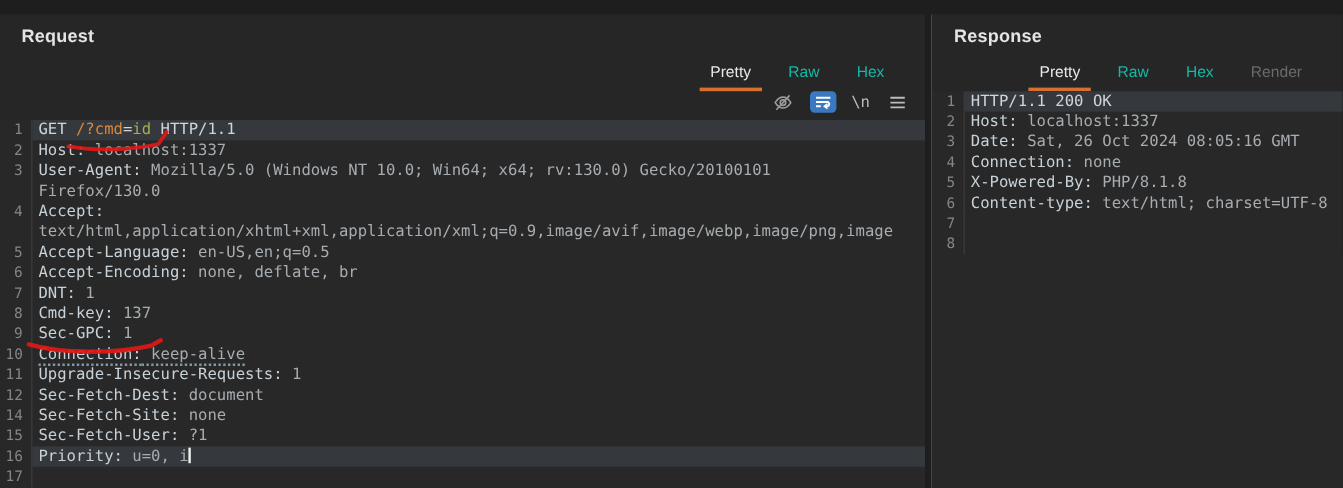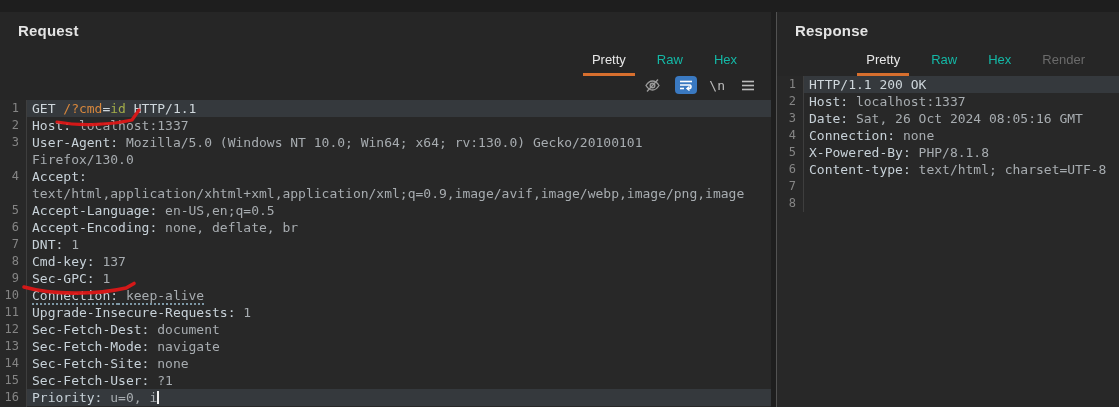--- a/index.html
+++ b/index.html
@@ -93,21 +93,20 @@
         <div class="code-row"><span class="ln">4</span><span class="content"><span class="seg n">Accept:</span></span></div>
         <div class="code-row"><span class="ln"></span><span class="content"><span class="seg v">text/html,application/xhtml+xml,application/xml;q=0.9,image/avif,image/webp,image/png,image</span></span></div>
         <div class="code-row"><span class="ln">5</span><span class="content"><span class="seg n">Accept-Language:</span><span class="seg v"> en-US,en;q=0.5</span></span></div>
         <div class="code-row"><span class="ln">6</span><span class="content"><span class="seg n">Accept-Encoding:</span><span class="seg v"> none, deflate, br</span></span></div>
         <div class="code-row"><span class="ln">7</span><span class="content"><span class="seg n">DNT:</span><span class="seg v"> 1</span></span></div>
         <div class="code-row"><span class="ln">8</span><span class="content"><span class="seg n">Cmd-key:</span><span class="seg v"> 137</span></span></div>
         <div class="code-row"><span class="ln">9</span><span class="content"><span class="seg n">Sec-GPC:</span><span class="seg v"> 1</span></span></div>
         <div class="code-row"><span class="ln">10</span><span class="content"><span class="seg n dot">Connection:</span><span class="seg v dot"> keep-alive</span></span></div>
         <div class="code-row"><span class="ln">11</span><span class="content"><span class="seg n">Upgrade-Insecure-Requests:</span><span class="seg v"> 1</span></span></div>
         <div class="code-row"><span class="ln">12</span><span class="content"><span class="seg n">Sec-Fetch-Dest:</span><span class="seg v"> document</span></span></div>
-        <div class="code-row"><span class="ln">13</span><span class="content"><span class="seg n">Sec-Fetch-Mode:</span><span class="seg v"> navigate</span></span></div>
         <div class="code-row"><span class="ln">14</span><span class="content"><span class="seg n">Sec-Fetch-Site:</span><span class="seg v"> none</span></span></div>
         <div class="code-row"><span class="ln">15</span><span class="content"><span class="seg n">Sec-Fetch-User:</span><span class="seg v"> ?1</span></span></div>
         <div class="code-row"><span class="ln">16</span><span class="content hl"><span class="seg n">Priority:</span><span class="seg v"> u=0, i</span><span class="caret"></span></span></div>
         <div class="code-row"><span class="ln">17</span><span class="content"></span></div>
       </div>
   </section>
 
   <div class="divider"></div>
 
   <section class="pane right">

